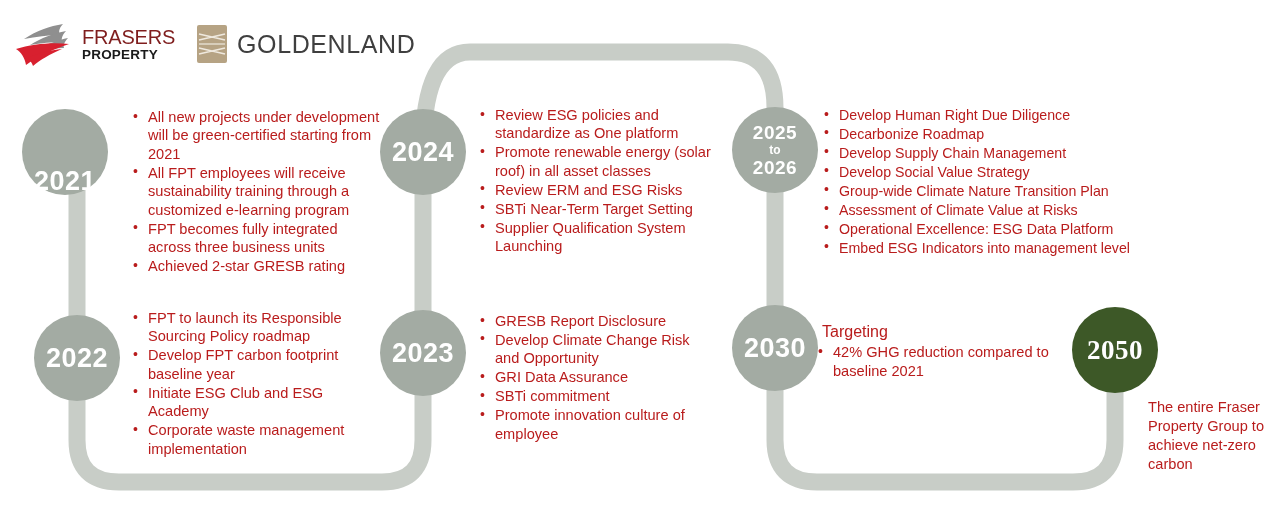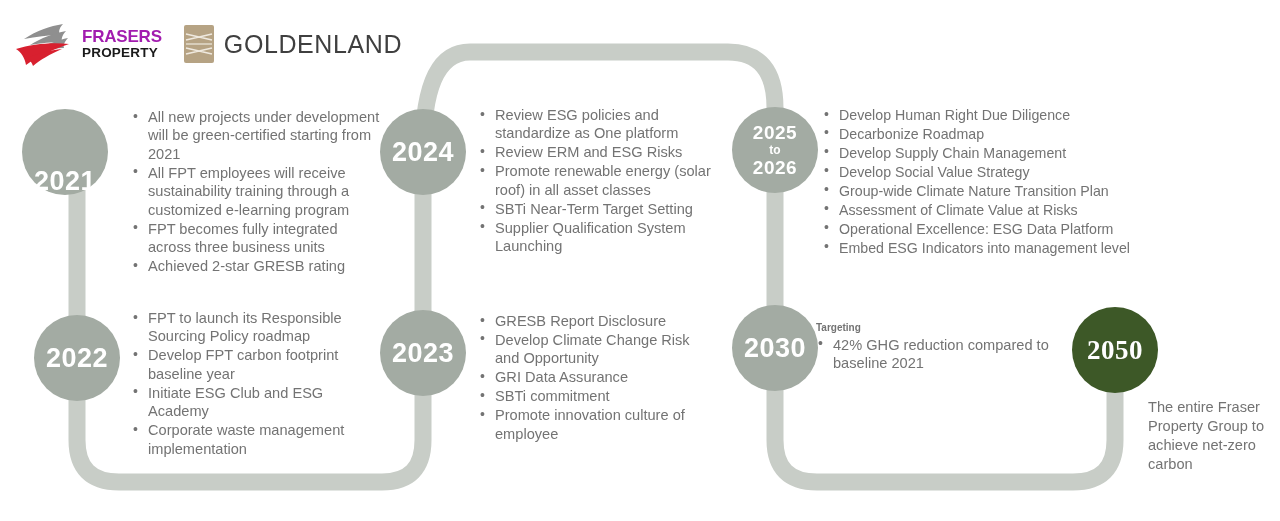--- a/index.html
+++ b/index.html
@@ -34,24 +34,24 @@
     align-items: center;
     gap: 8px;
   }
   .frasers-mark { width: 60px; height: 44px; display: block; }
   .frasers-words {
     display: flex;
     flex-direction: column;
     line-height: 1;
   }
   .frasers-words .l1 {
-    font-size: 17px;
-    font-weight: bold;
+    font-size: 20px;
+    font-weight: normal;
     letter-spacing: -0.2px;
-    color: #a21caf;
+    color: #7f1d1d;
   }
   .frasers-words .l2 {
     font-size: 13.5px;
     font-weight: bold;
     letter-spacing: 0.2px;
     color: #1a1a1a;
     margin-top: 1px;
   }
   .logo-golden {
     display: flex;
@@ -98,21 +98,21 @@
   .node.dual .yr { font-size: 19px; }
   .node .to {
     font-size: 12px;
     font-weight: bold;
     line-height: 1.35;
   }
 
   
   .block {
     position: absolute;
-    color: #737373;
+    color: #b91c1c;
   }
   .block ul {
     margin: 0;
     padding: 0;
     list-style: none;
   }
   .block li {
     position: relative;
     padding-left: 17px;
     font-size: 14.6px;
@@ -122,24 +122,23 @@
   .block li::before {
     content: "\2022";
     position: absolute;
     left: 2px;
     top: -0.5px;
     font-size: 14px;
     line-height: 1.265;
   }
   .block.compact li { font-size: 14.2px; line-height: 1.30; }
   .lead {
-    font-size: 10px;
+    font-size: 16px;
     line-height: 1.265;
-    margin: 0 0 1px 0;
-    font-weight: bold;
+    margin: 0 0 1px 6px;
   }
   .plain {
     font-size: 14.6px;
     line-height: 1.30;
     margin: 0;
   }
 </style>
 </head>
 <body>
 
@@ -221,22 +220,22 @@
       <li>All new projects under development will be green-certified starting from 2021</li>
       <li>All FPT employees will receive sustainability training through a customized e-learning program</li>
       <li>FPT becomes fully integrated across three business units</li>
       <li>Achieved 2-star GRESB rating</li>
     </ul>
   </div>
 
   <div class="block" style="left:478px; top:106px; width:240px;">
     <ul>
       <li>Review ESG policies and standardize as One platform</li>
+      <li>Promote renewable energy (solar roof) in all asset classes</li>
       <li>Review ERM and ESG Risks</li>
-      <li>Promote renewable energy (solar roof) in all asset classes</li>
       <li>SBTi Near-Term Target Setting</li>
       <li>Supplier Qualification System Launching</li>
     </ul>
   </div>
 
   <div class="block compact" style="left:822px; top:106px; width:350px;">
     <ul>
       <li>Develop Human Right Due Diligence</li>
       <li>Decarbonize Roadmap</li>
       <li>Develop Supply Chain Management</li>

